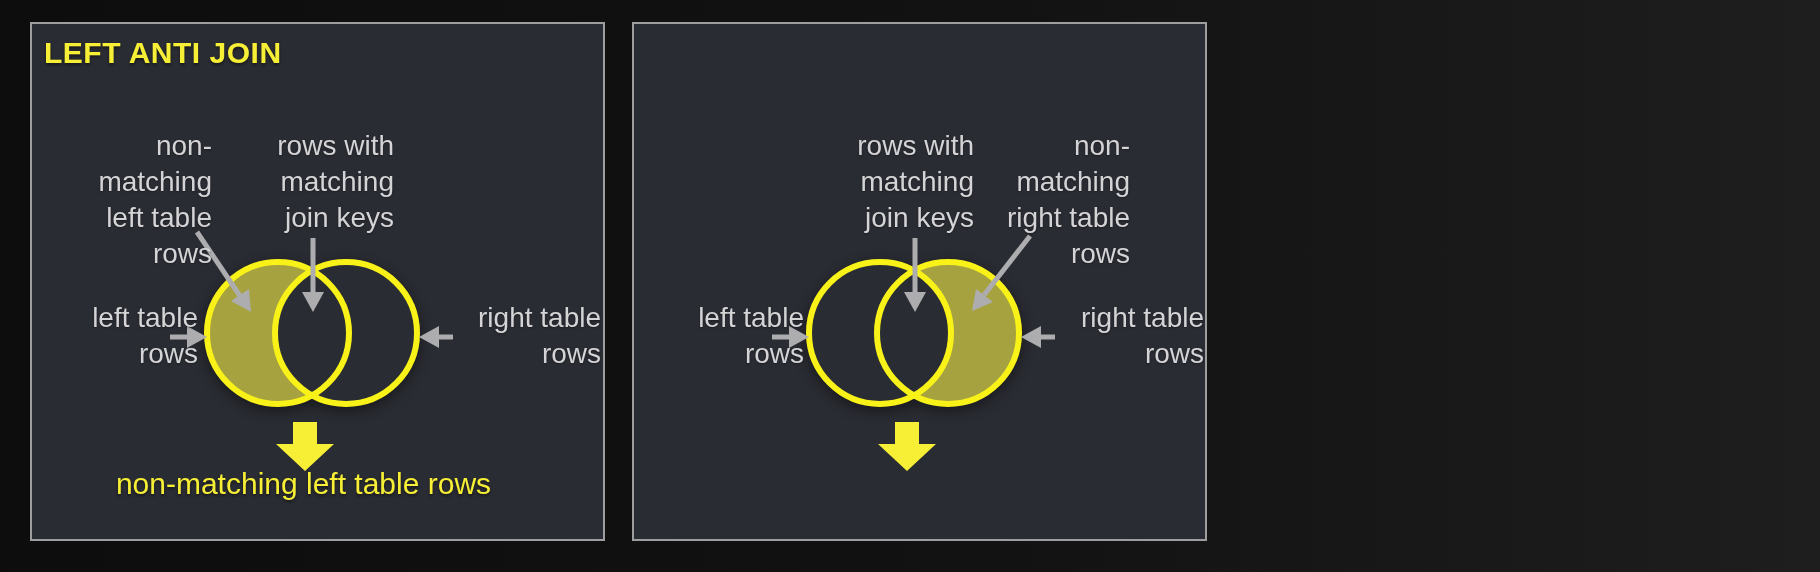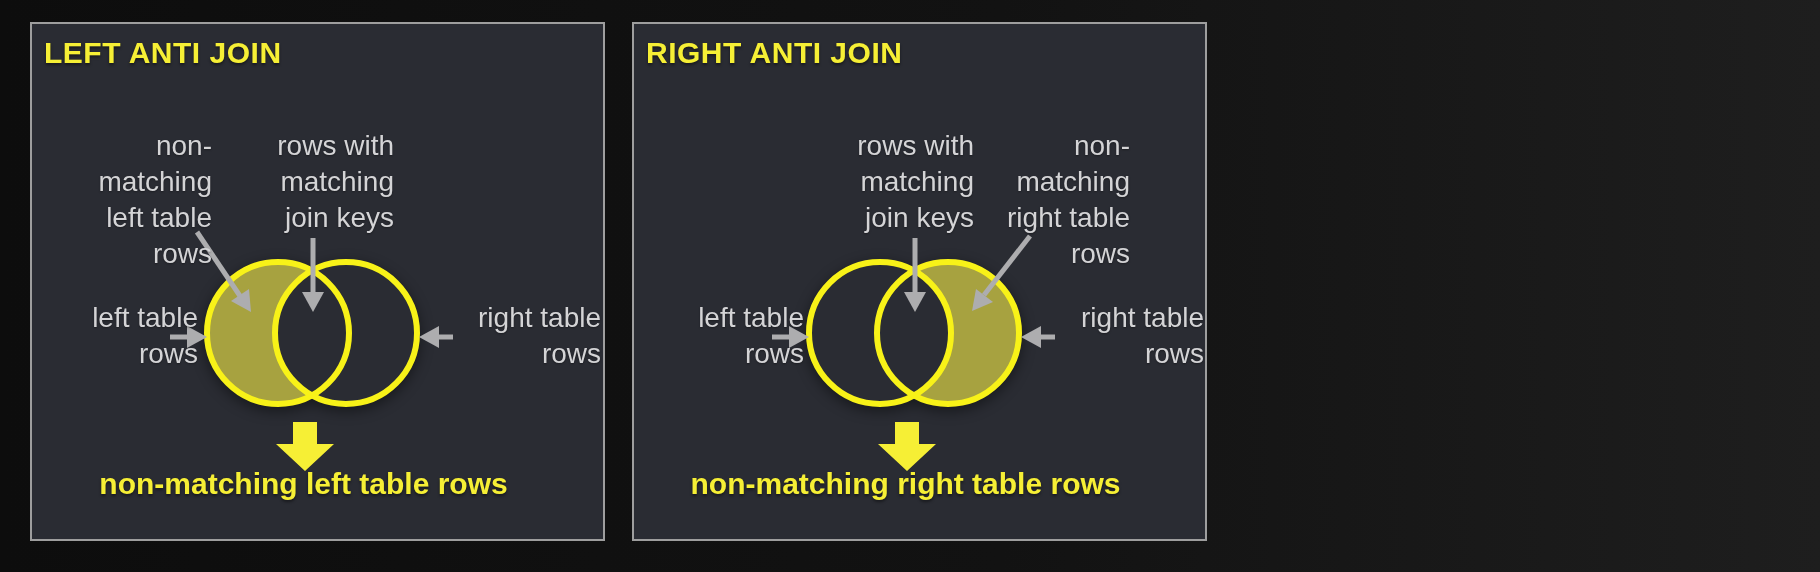--- a/index.html
+++ b/index.html
@@ -35,21 +35,21 @@
   .diagram-label{
     position:absolute;
     color:var(--label-gray);
     font-size:28px;line-height:36px;
     text-align:right;white-space:pre-line;
     text-shadow:0 1px 2px rgba(0,0,0,0.35);
   }
   .result-caption{
     position:absolute;top:443px;left:0;right:28px;
     text-align:center;
-    font-size:30px;font-weight:bold;color:var(--heading-yellow);
+    font-size:30px;font-weight:normal;color:var(--heading-yellow);
     white-space:nowrap;
     text-shadow:0 2px 3px rgba(0,0,0,0.45);
   }
 </style>
 </head>
 <body>
 
 <div class="stage">
 
   <div class="panel left">
@@ -114,28 +114,26 @@
         <line class="arrow-line" x1="138" y1="313" x2="157" y2="313"></line>
         <polygon class="arrow-head" points="175,313 155,302 155,324"></polygon>
       </g>
       <g>
         <line class="arrow-line" x1="421" y1="313" x2="405" y2="313"></line>
         <polygon class="arrow-head" points="387,313 407,302 407,324"></polygon>
       </g>
       <polygon class="down-arrow" points="261,398 285,398 285,420 302,420 273,447 244,420 261,420"></polygon>
     </svg>
 
-    <div class="panel-title">RIGHT ANTI JOIN</div>
     <div class="diagram-label" style="left:160px;top:104px;width:180px;">rows with
 matching
 join keys</div>
     <div class="diagram-label" style="left:316px;top:104px;width:180px;">non-
 matching
 right table
 rows</div>
     <div class="diagram-label" style="left:0px;top:276px;width:170px;">left table
 rows</div>
     <div class="diagram-label" style="left:390px;top:276px;width:180px;">right table
 rows</div>
-    <div class="result-caption">non-matching right table rows</div>
   </div>
 
 </div>
 
 </body></html>

